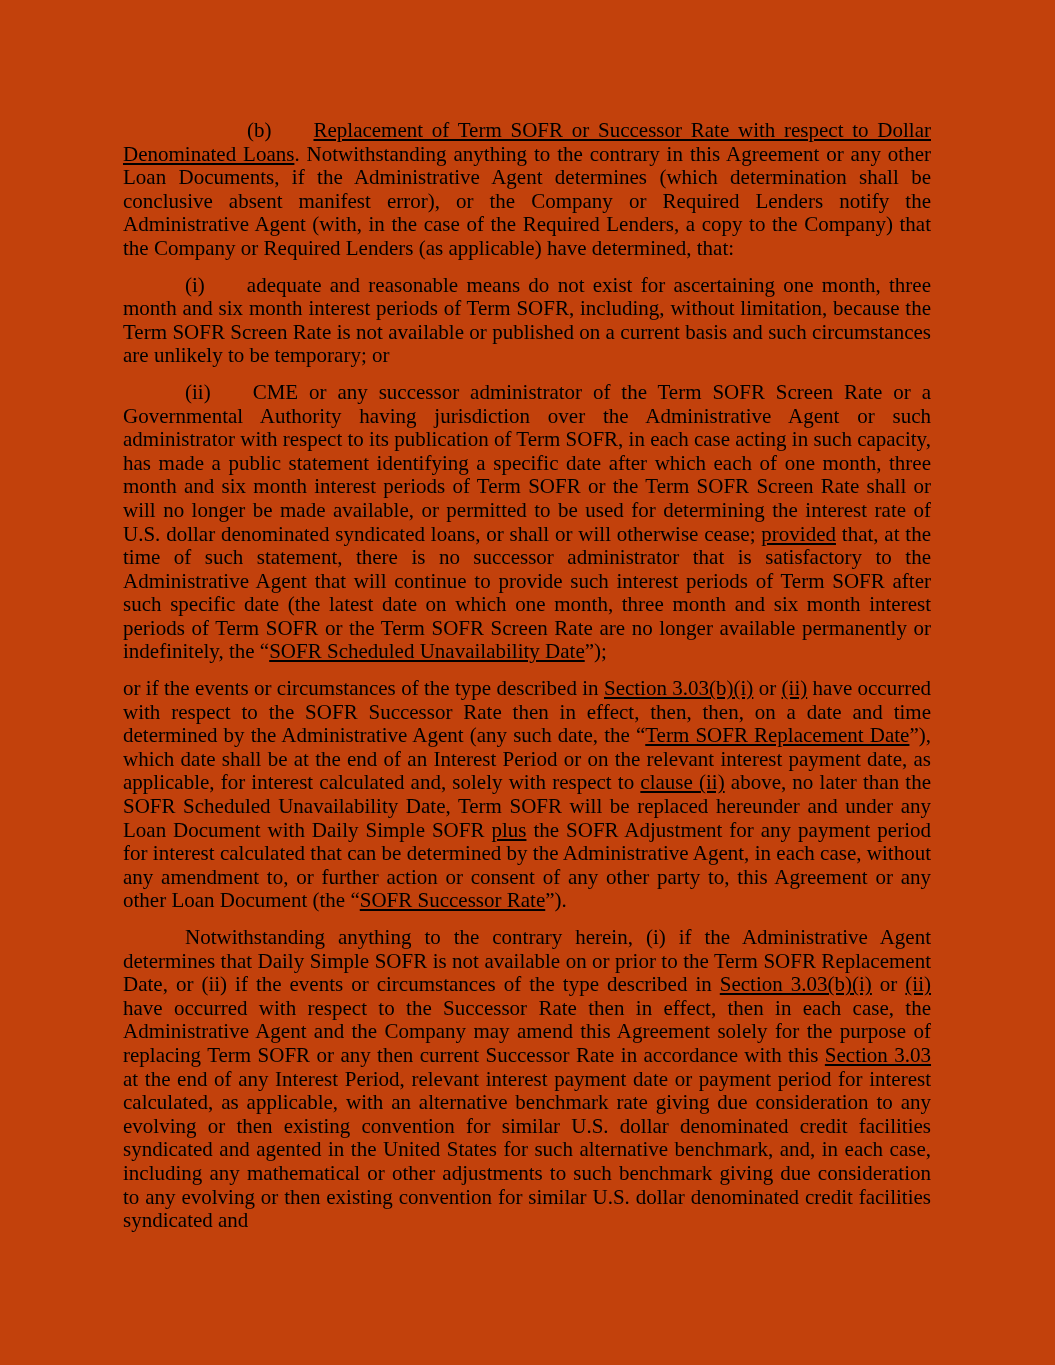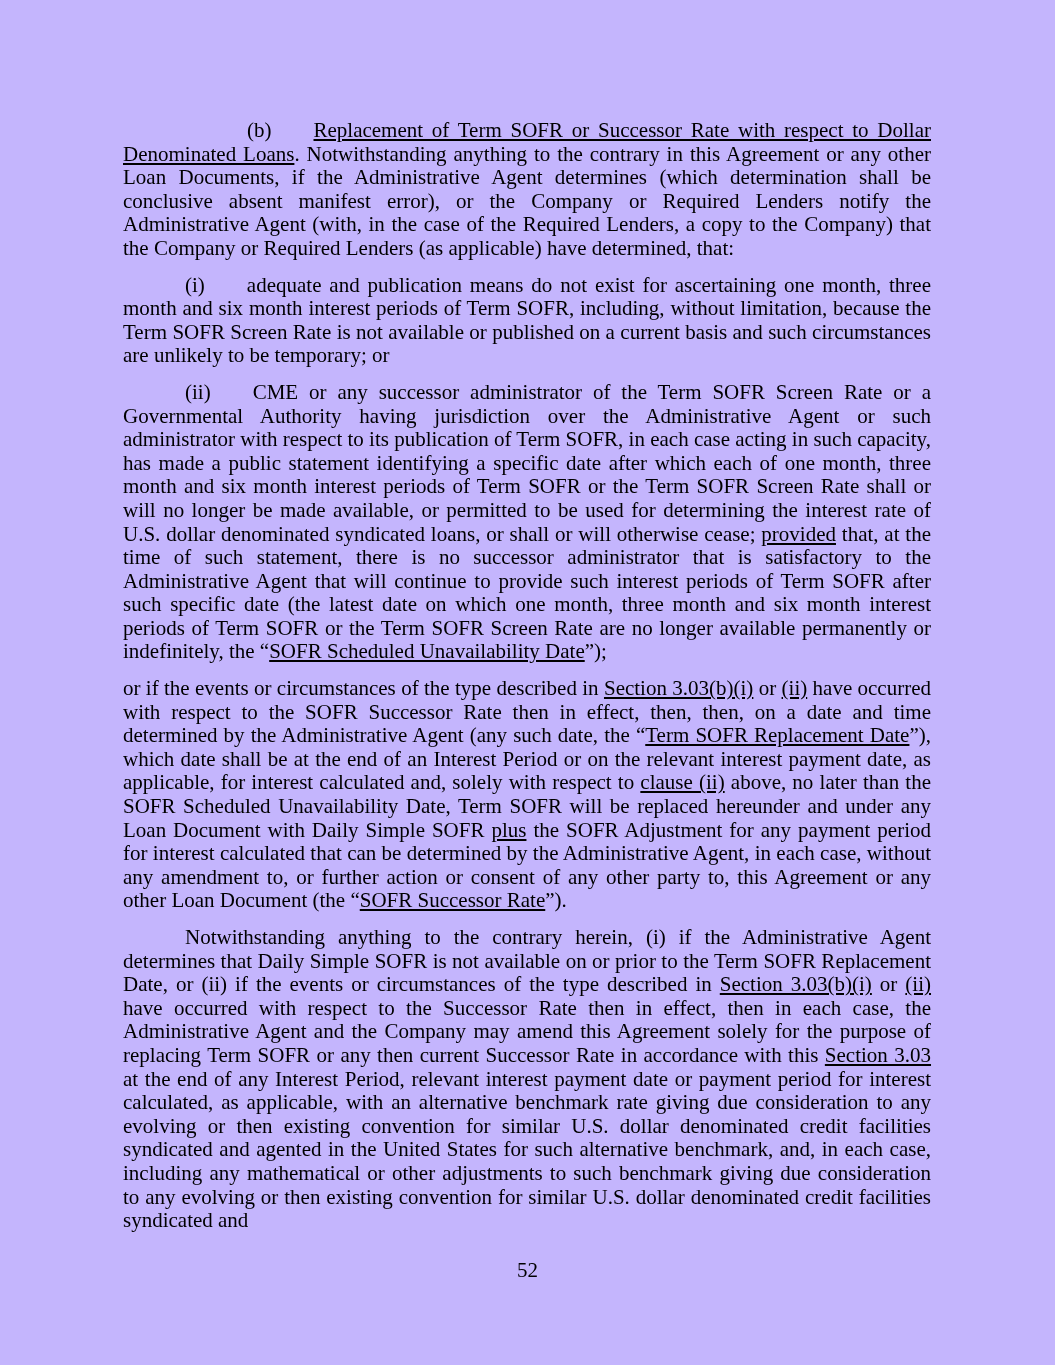--- a/index.html
+++ b/index.html
@@ -4,21 +4,21 @@
 <style>
   html, body {
     margin: 0;
     padding: 0;
     background: #ffffff;
   }
   .page {
     position: relative;
     width: 1055px;
     height: 1365px;
-    background: #c4b5fd;
+    background: #c2410c;
     font-family: "Liberation Serif", "DejaVu Serif", serif;
     color: #000000;
     overflow: hidden;
   }
   .content {
     position: absolute;
     left: 123px;
     top: 119px;
     width: 808px;
   }
@@ -44,19 +44,18 @@
     font-size: 21px;
     line-height: 24px;
   }
 </style>
 </head>
 <body>
 
 <div class="page">
   <div class="content">
       <p class="para p-main"><span>(b)</span><span class="tab"></span><span class="u">Replacement of Term SOFR or Successor Rate with respect to Dollar Denominated Loans</span><span>.  Notwithstanding anything to the contrary in this Agreement or any other Loan Documents, if the Administrative Agent determines (which determination shall be conclusive absent manifest error), or the Company or Required Lenders notify the Administrative Agent (with, in the case of the Required Lenders, a copy to the Company) that the Company or Required Lenders (as applicable) have determined, that:</span></p>
-      <p class="para p-block"><span>(i)</span><span class="tab"></span><span>adequate and publication means do not exist for ascertaining one month, three month and six month interest periods of Term SOFR, including, without limitation, because the Term SOFR Screen Rate is not available or published on a current basis and such circumstances are unlikely to be temporary; or</span></p>
+      <p class="para p-block"><span>(i)</span><span class="tab"></span><span>adequate and reasonable means do not exist for ascertaining one month, three month and six month interest periods of Term SOFR, including, without limitation, because the Term SOFR Screen Rate is not available or published on a current basis and such circumstances are unlikely to be temporary; or</span></p>
       <p class="para p-block"><span>(ii)</span><span class="tab"></span><span>CME or any successor administrator of the Term SOFR Screen Rate or a Governmental Authority having jurisdiction over the Administrative Agent or such administrator with respect to its publication of Term SOFR, in each case acting in such capacity, has made a public statement identifying a specific date after which each of one month, three month and six month interest periods of Term SOFR or the Term SOFR Screen Rate shall or will no longer be made available, or permitted to be used for determining the interest rate of U.S. dollar denominated syndicated loans, or shall or will otherwise cease; </span><span class="u">provided</span><span> that, at the time of such statement, there is no successor administrator that is satisfactory to the Administrative Agent that will continue to provide such interest periods of Term SOFR after such specific date (the latest date on which one month, three month and six month interest periods of Term SOFR or the Term SOFR Screen Rate are no longer available permanently or indefinitely, the “</span><span class="u">SOFR Scheduled Unavailability Date</span><span>”);</span></p>
       <p class="para p-flush"><span>or if the events or circumstances of the type described in </span><span class="u">Section 3.03(b)(i)</span><span> or </span><span class="u">(ii)</span><span> have occurred with respect to the SOFR Successor Rate then in effect, then, then, on a date and time determined by the Administrative Agent (any such date, the “</span><span class="u">Term SOFR Replacement Date</span><span>”), which date shall be at the end of an Interest Period or on the relevant interest payment date, as applicable, for interest calculated and, solely with respect to </span><span class="u">clause (ii)</span><span> above, no later than the SOFR Scheduled Unavailability Date, Term SOFR will be replaced hereunder and under any Loan Document with Daily Simple SOFR </span><span class="u">plus</span><span> the SOFR Adjustment for any payment period for interest calculated that can be determined by the Administrative Agent, in each case, without any amendment to, or further action or consent of any other party to, this Agreement or any other Loan Document (the “</span><span class="u">SOFR Successor Rate</span><span>”).</span></p>
       <p class="para p-half"><span>Notwithstanding anything to the contrary herein, (i) if the Administrative Agent determines that Daily Simple SOFR is not available on or prior to the Term SOFR Replacement Date, or (ii) if the events or circumstances of the type described in </span><span class="u">Section 3.03(b)(i)</span><span> or </span><span class="u">(ii)</span><span> have occurred with respect to the Successor Rate then in effect, then in each case, the Administrative Agent and the Company may amend this Agreement solely for the purpose of replacing Term SOFR or any then current Successor Rate in accordance with this </span><span class="u">Section 3.03</span><span> at the end of any Interest Period, relevant interest payment date or payment period for interest calculated, as applicable, with an alternative benchmark rate giving due consideration to any evolving or then existing convention for similar U.S. dollar denominated credit facilities syndicated and agented in the United States for such alternative benchmark, and, in each case, including any mathematical or other adjustments to such benchmark giving due consideration to any evolving or then existing convention for similar U.S. dollar denominated credit facilities syndicated and</span></p>
     </div>
-  <div class="page-number">52</div>
 </div>
 
 </body></html>

